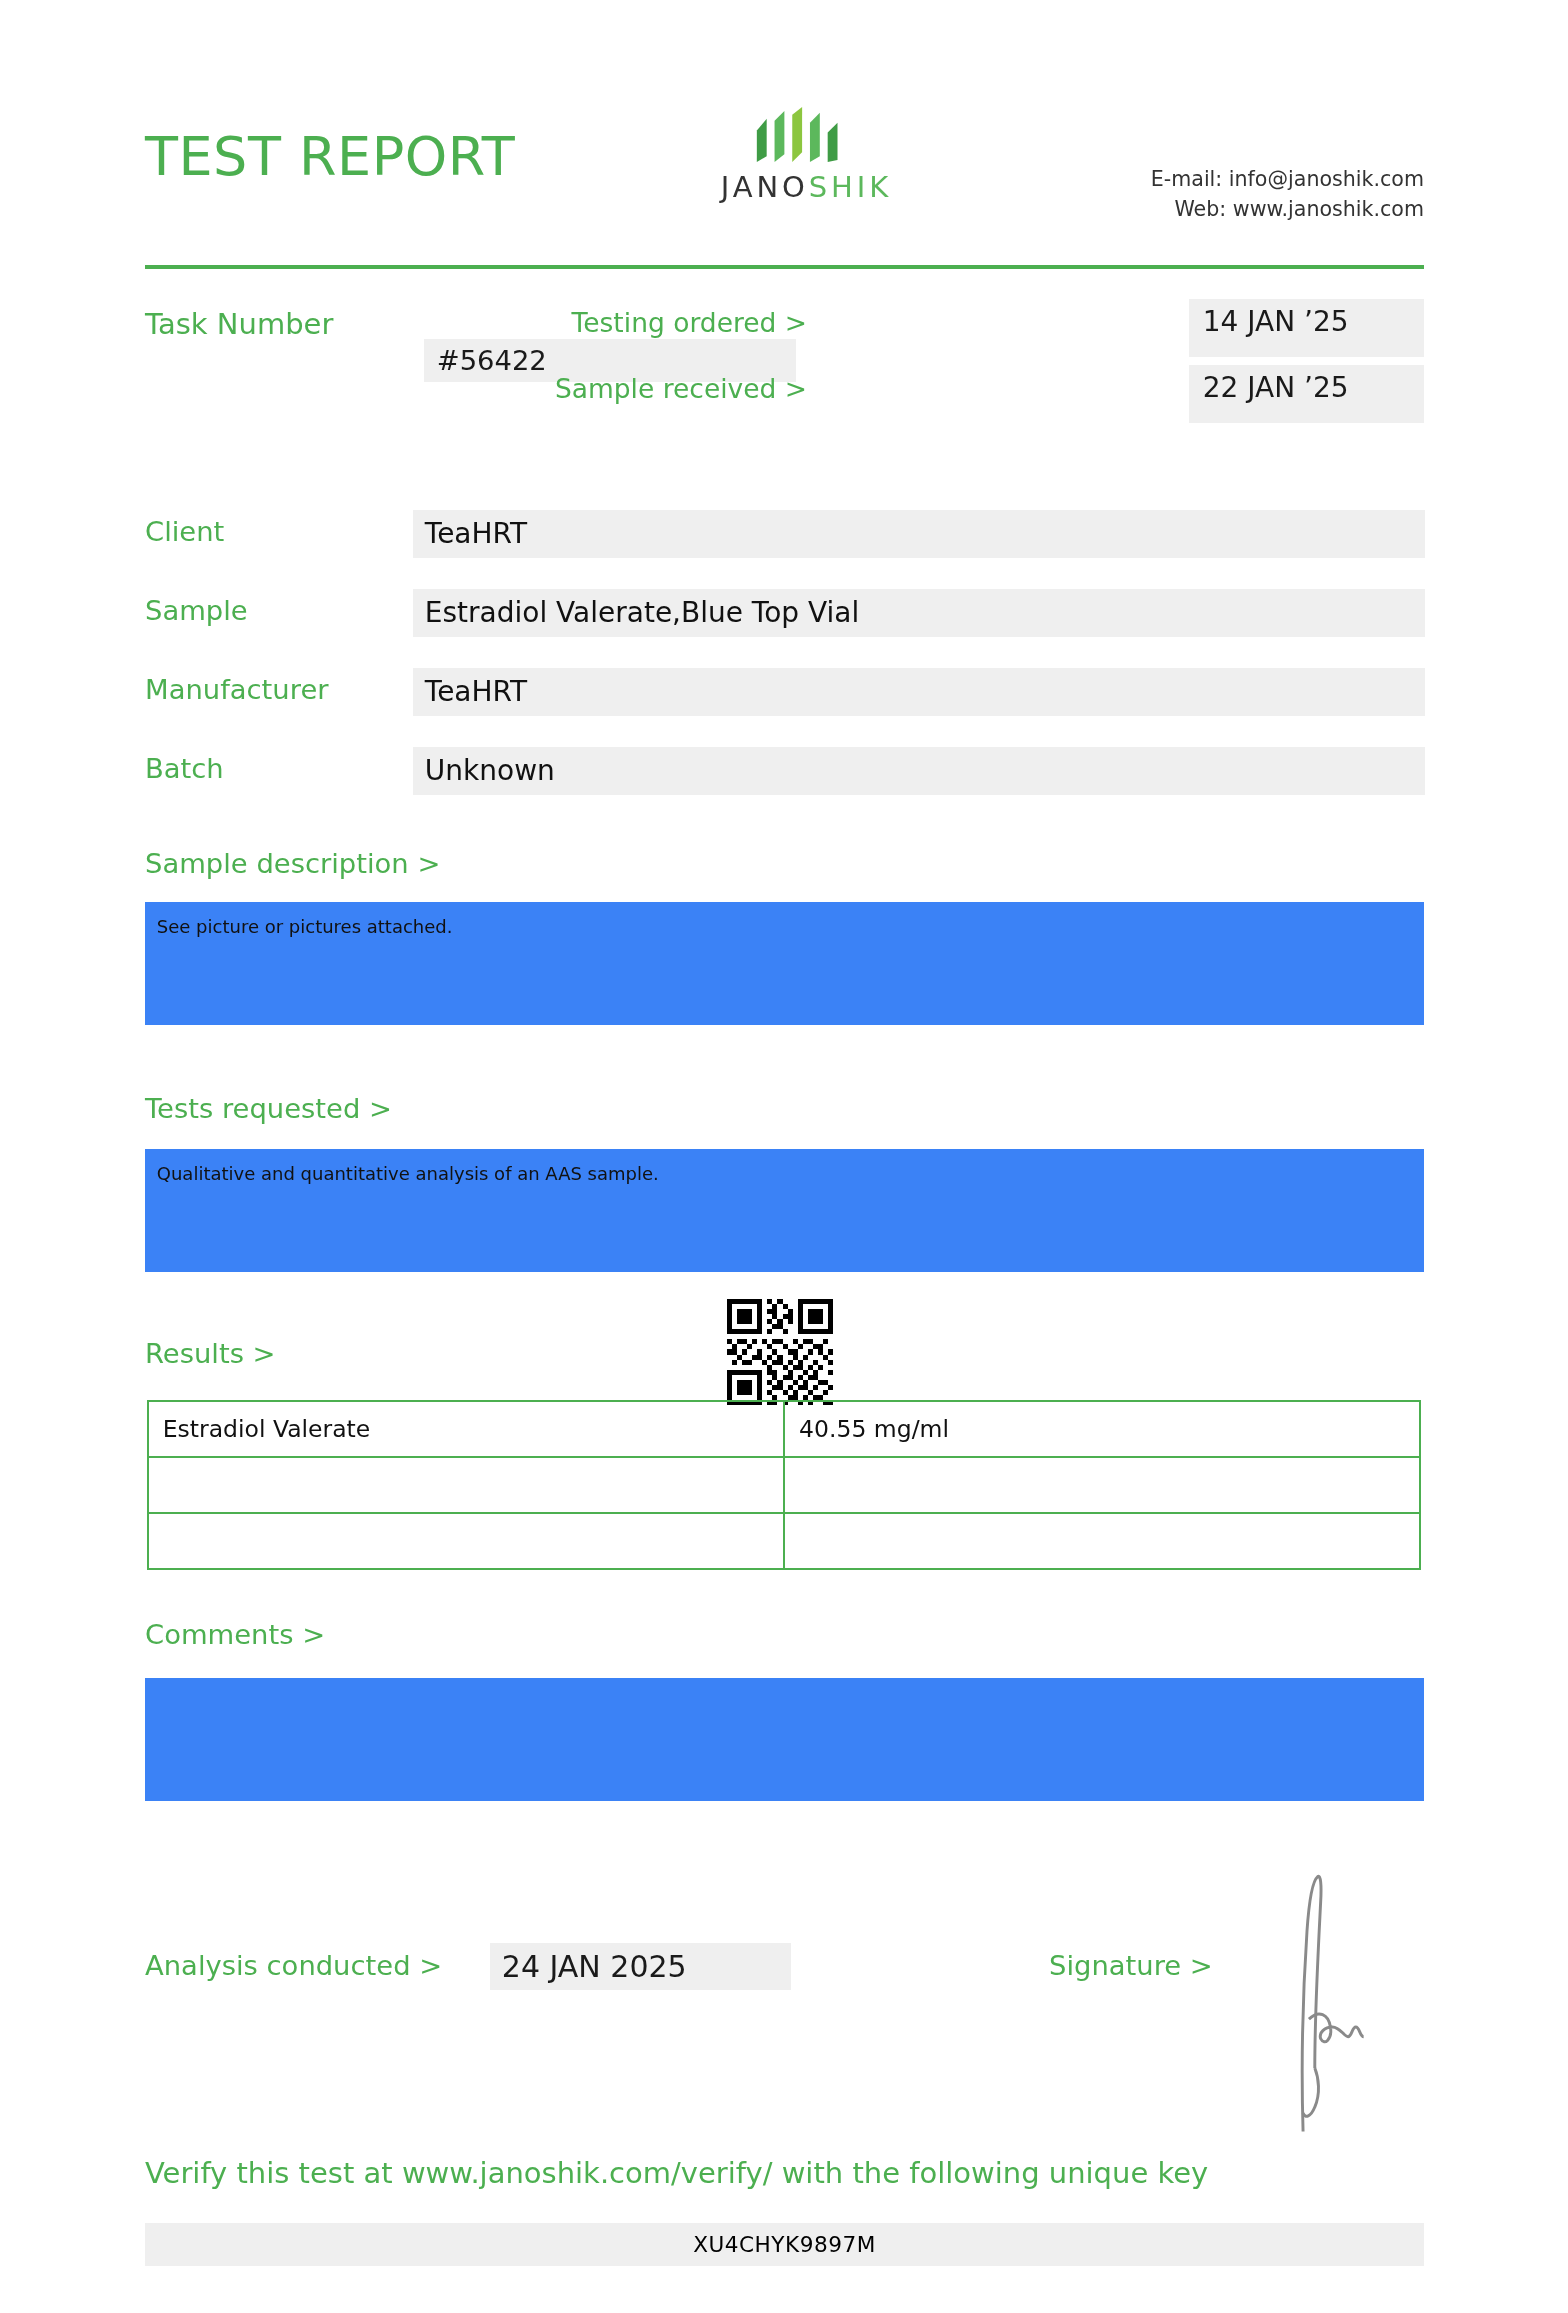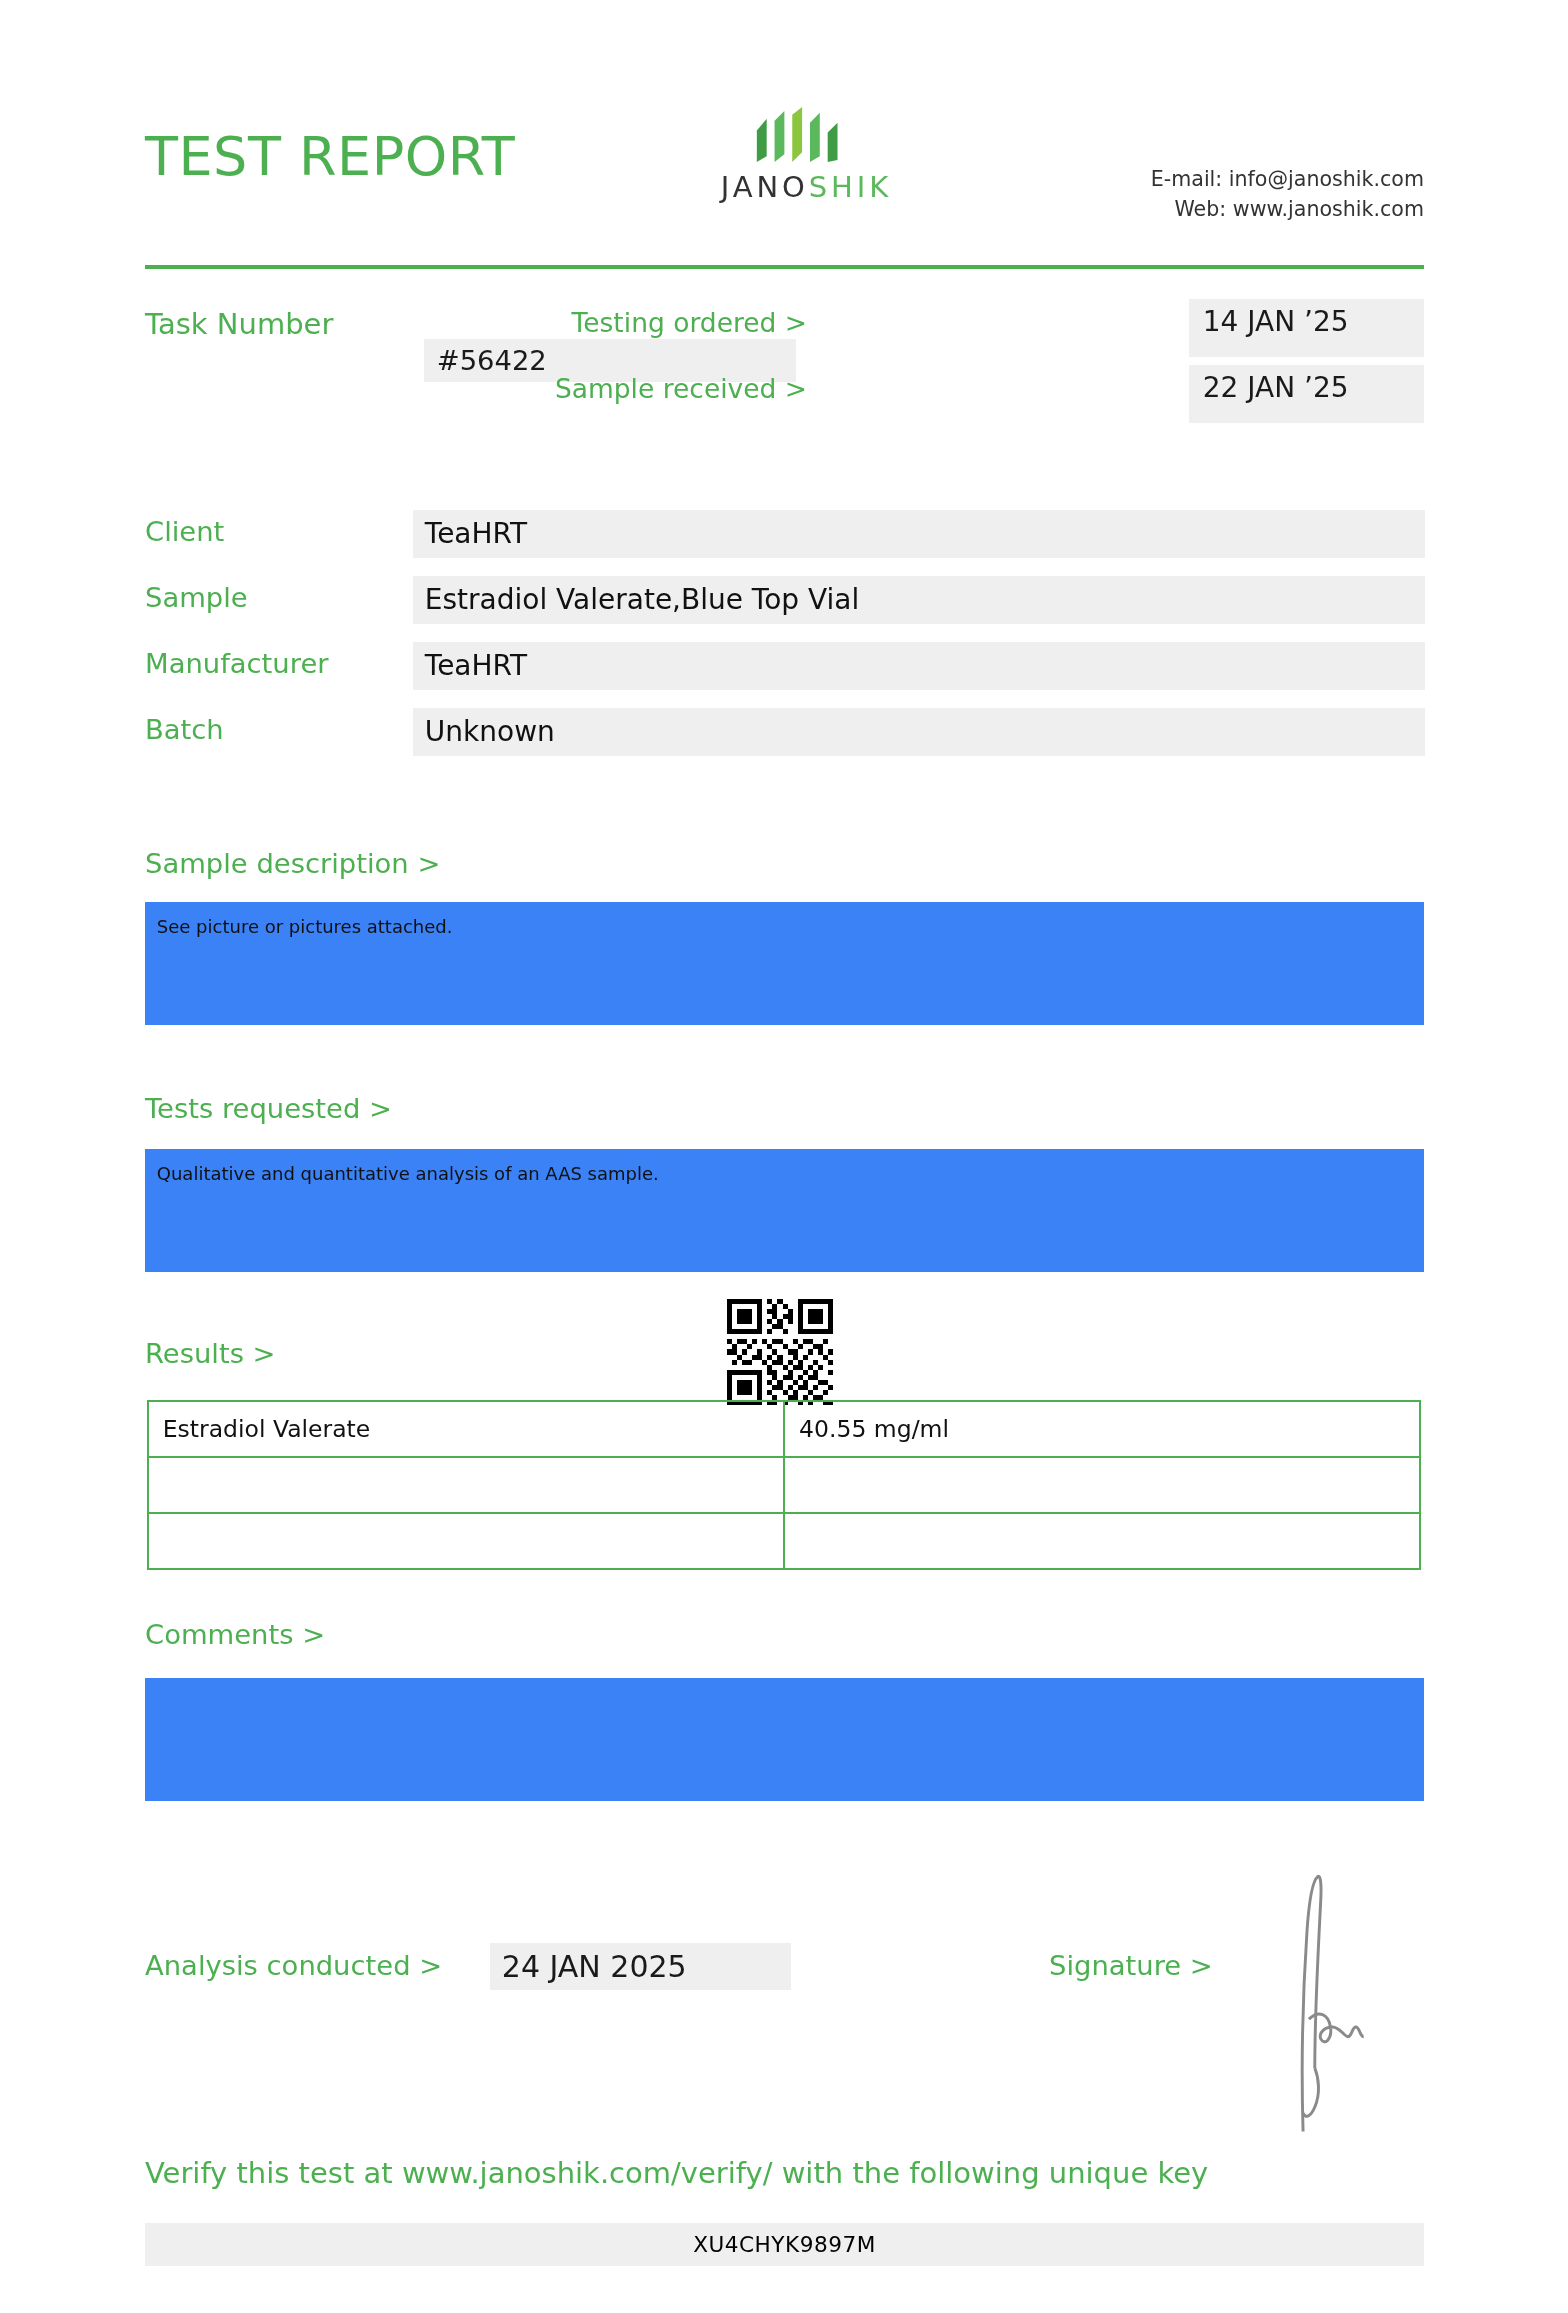--- a/index.html
+++ b/index.html
@@ -152,21 +152,21 @@
 
   
   .info {
     position: absolute;
     left: 145px;
     top: 510px;
     width: 1279px;
   }
   .info-row {
     position: relative;
-    height: 66px;
+    height: 79px;
   }
   .info-label {
     position: absolute;
     left: 0;
     top: 5.9px;
     font-size: 27.4px;
     color: #4caf50;
   }
   .info-value {
     position: absolute;

